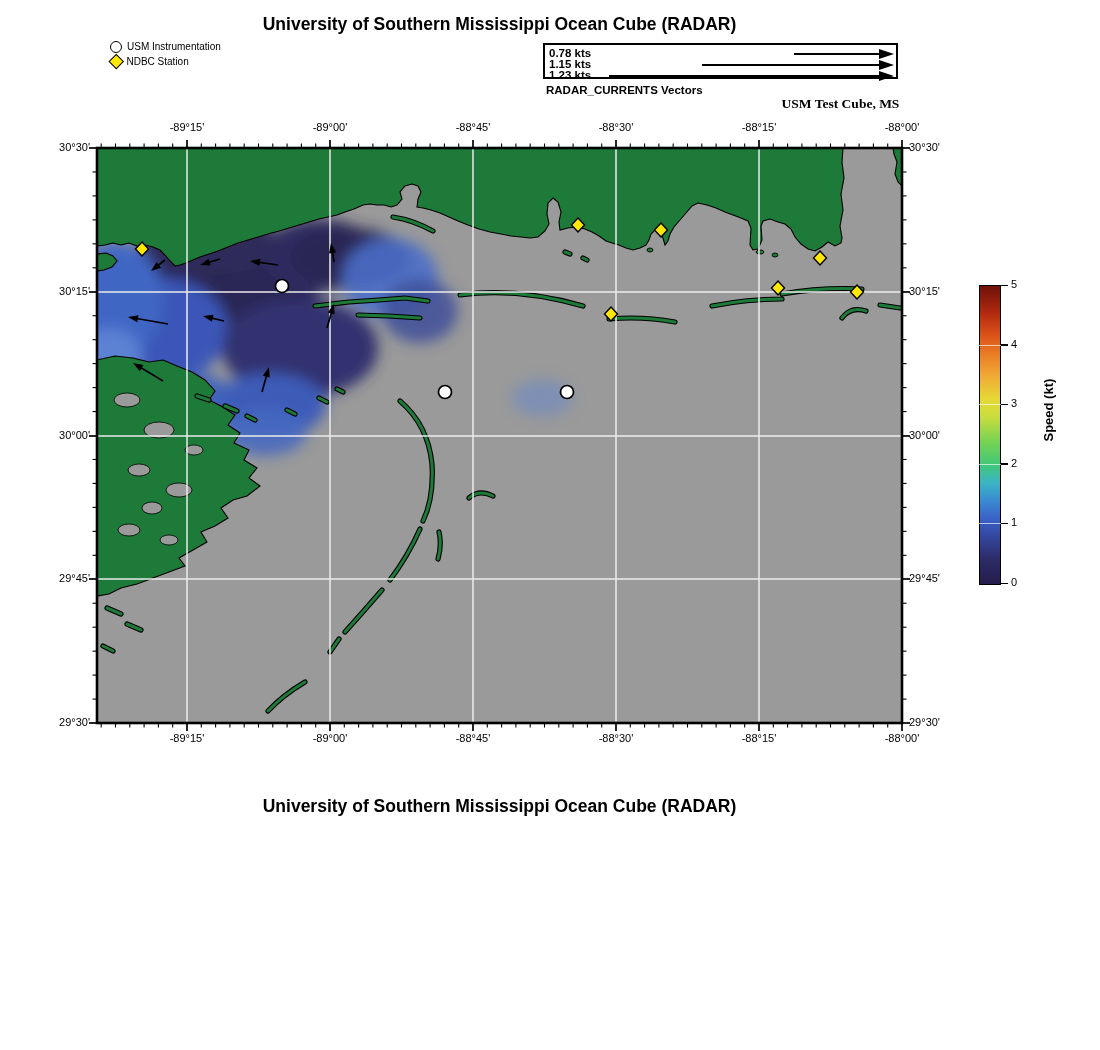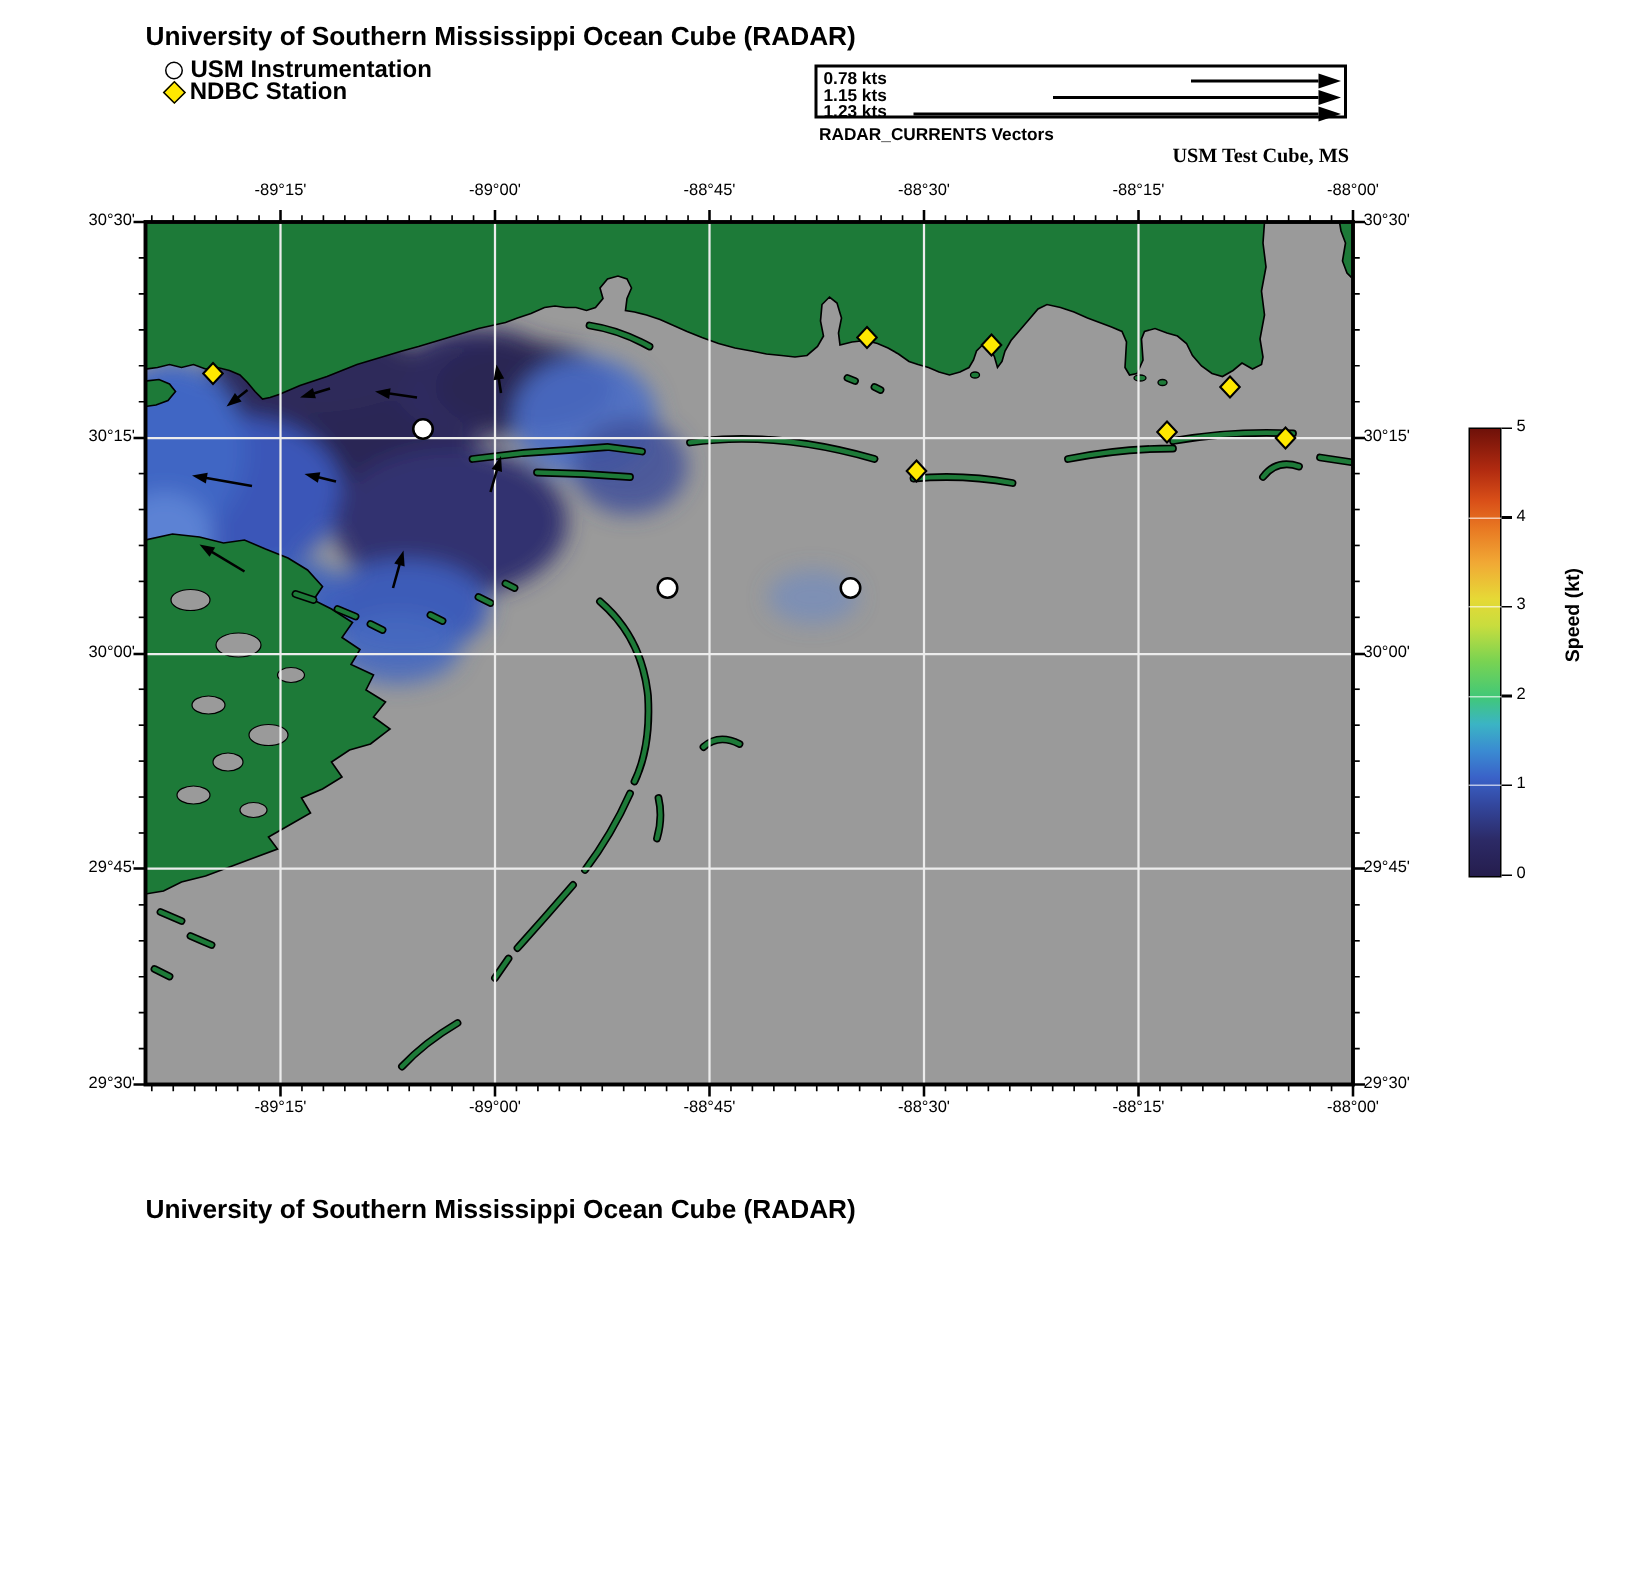--- a/index.html
+++ b/index.html
@@ -1,27 +1,27 @@
 <!DOCTYPE html>
 <html><head>
 <meta charset="utf-8">
 <style>
   html,body{margin:0;padding:0;background:#ffffff;}
   #page{position:relative;width:1100px;height:1050px;background:#ffffff;overflow:hidden;
         font-family:"Liberation Sans",sans-serif;color:#000;}
   .abs{position:absolute;}
-  .title{font-weight:bold;font-size:17.5px;text-align:left;letter-spacing:0px;}
+  .title{font-weight:bold;font-size:17.5px;text-align:center;letter-spacing:0px;}
   #top-title{left:97px;top:14px;width:805px;}
   #bottom-title{left:97px;top:796px;width:805px;}
   #subtitle{left:97px;top:99px;width:805px;text-align:center;
             font-family:"Liberation Serif",serif;font-weight:bold;font-size:17px;}
   #range-label{left:748px;top:96px;width:185px;text-align:center;
             font-family:"Liberation Serif",serif;font-weight:bold;font-size:13.5px;}
   .legend-row{position:absolute;left:110px;height:15px;display:flex;align-items:center;}
-  .legend-row .txt{font-size:16px;font-weight:bold;margin-left:5px;white-space:nowrap;}
+  .legend-row .txt{font-size:10px;font-weight:normal;margin-left:5px;white-space:nowrap;}
   .legend-circle{width:10px;height:10px;border:1.8px solid #000;border-radius:50%;background:#fff;}
   .legend-diamond{width:8.5px;height:8.5px;border:1.6px solid #000;background:#ffe800;
                   transform:rotate(45deg);margin-left:1px;}
   #vector-box{left:543px;top:43px;width:355px;height:36px;border:2.2px solid #000;
               box-sizing:border-box;background:#fff;}
   .vrow-label{position:absolute;left:4px;font-size:11.5px;font-weight:bold;line-height:11px;white-space:nowrap;}
   .vline{position:absolute;height:1.6px;background:#000;}
   .vhead{position:absolute;width:0;height:0;border-left:15px solid #000;
          border-top:5px solid transparent;border-bottom:5px solid transparent;}
   #radar-caption{left:546px;top:84px;font-size:11.5px;font-weight:bold;}

